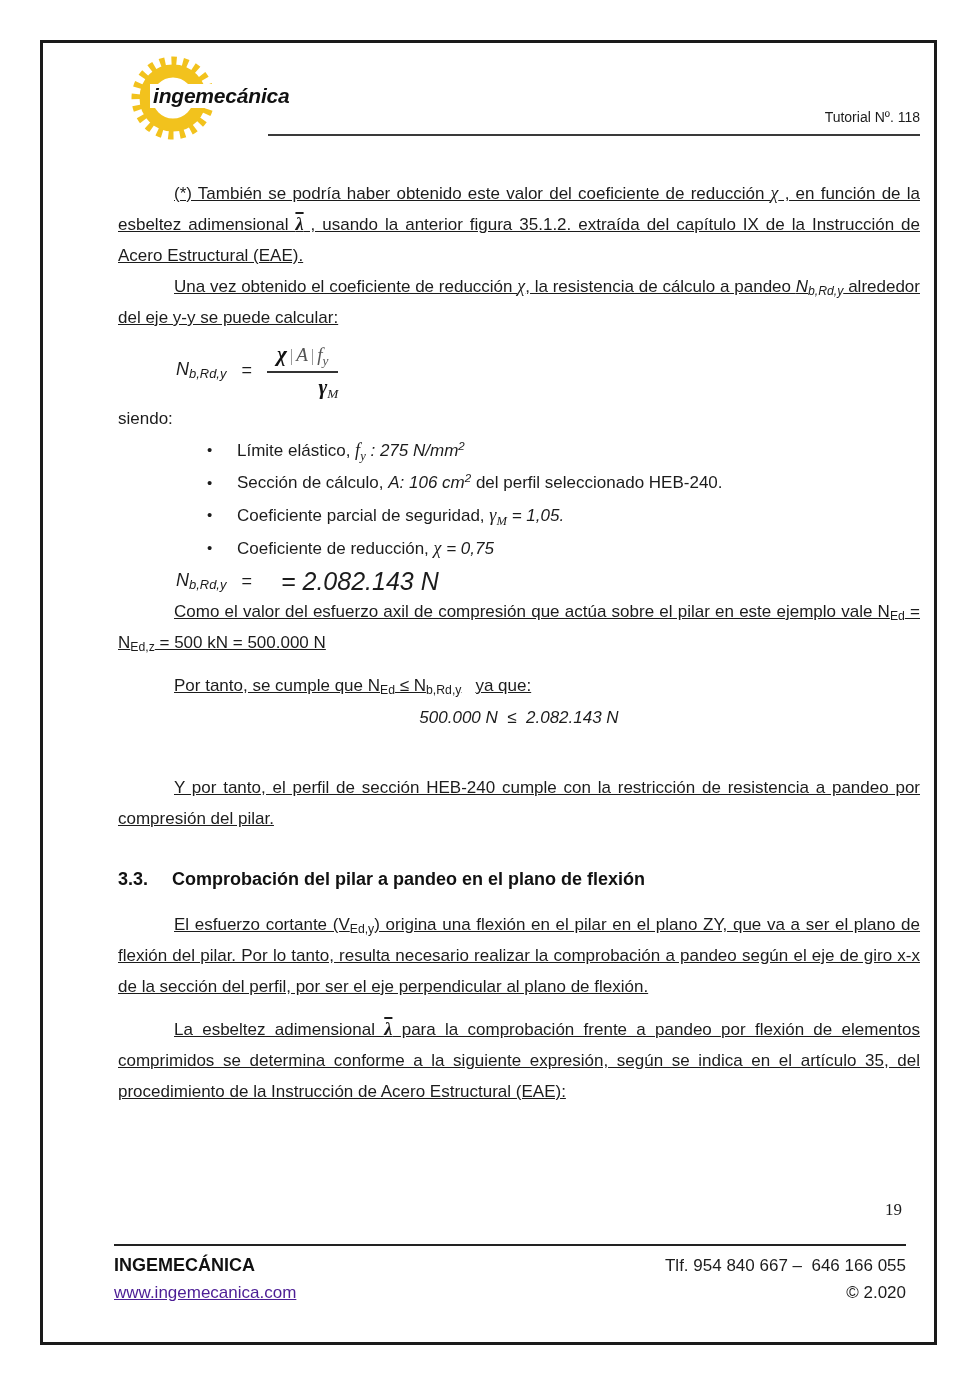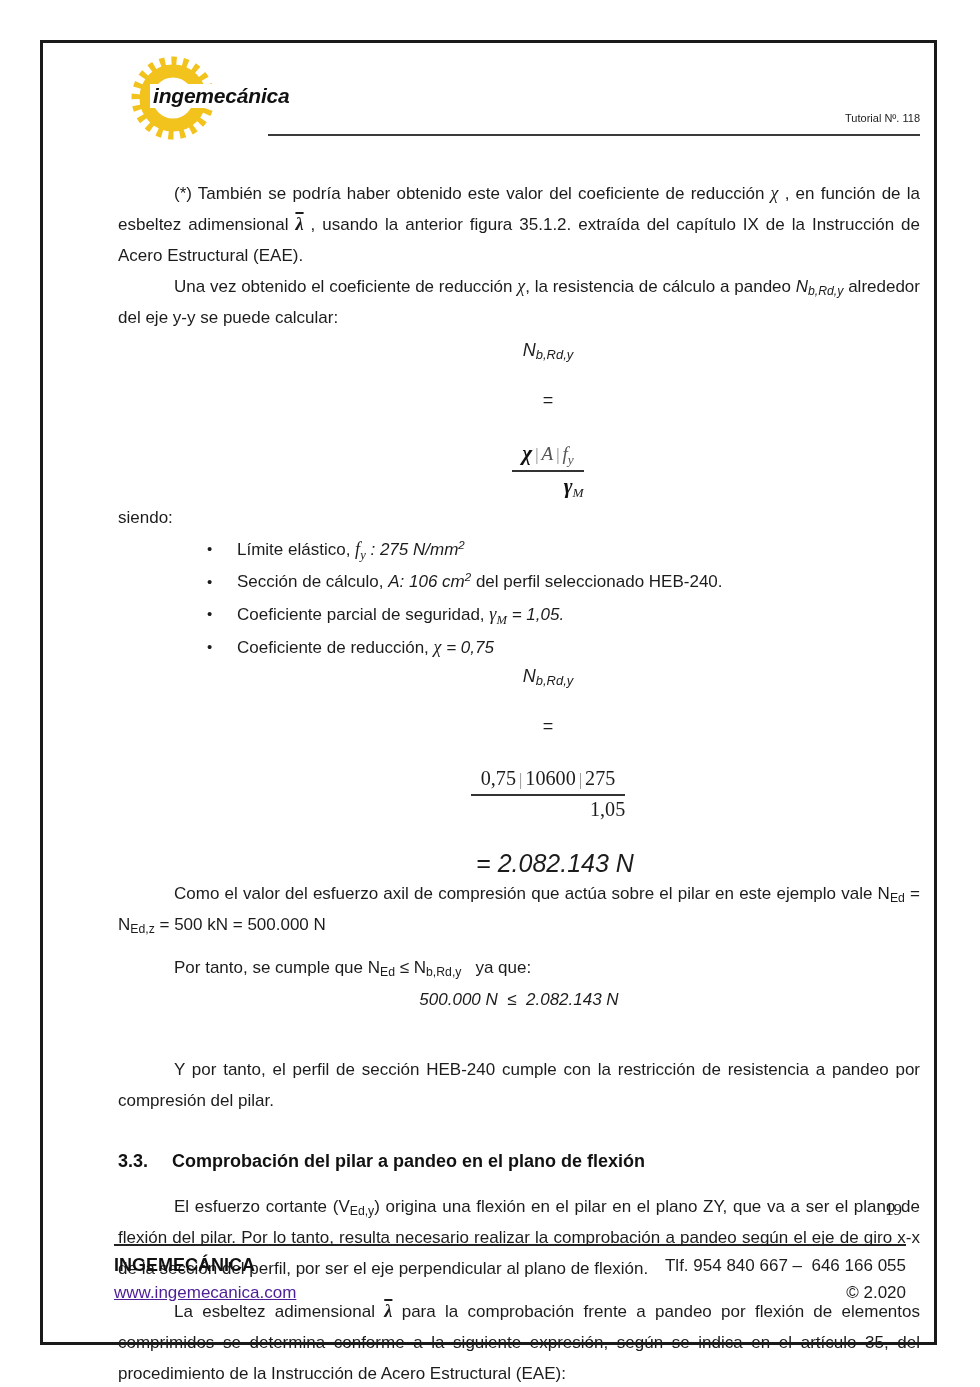--- a/index.html
+++ b/index.html
@@ -16,46 +16,46 @@
   .logo-gear{position:absolute;left:126px;top:50px;}
   .logo-text{
     position:absolute;left:150px;top:84px;
     font-size:21px;font-weight:bold;font-style:italic;letter-spacing:-0.2px;
     background:#fff;padding:0 3px;color:#111;
   }
   .header-rule{
     position:absolute;left:268px;top:108px;width:652px;height:26px;
     border-bottom:2px solid #3a3a3a;text-align:right;
   }
-  .tutorial-label{font-size:11px;color:#1c1c1c;padding-bottom:2px;}
+  .tutorial-label{font-size:14px;color:#1c1c1c;padding-bottom:2px;}
   
   .content{
     position:absolute;left:118px;top:178px;width:802px;
     font-size:17px;line-height:31px;
   }
-  .para{text-align:justify;text-indent:56px;margin:0;}
+  .para{text-align:justify;text-indent:56px;margin:0;text-decoration:underline;}
   
   .seg-t{}
   .seg-tgap{padding-left:14px;}
   .seg-i{font-style:italic;}
   .seg-isup{font-style:italic;font-size:0.68em;vertical-align:0.55em;line-height:0;}
   .seg-s{font-size:0.72em;vertical-align:-0.22em;line-height:0;}
   .seg-isub{font-style:italic;font-size:0.72em;vertical-align:-0.22em;line-height:0;}
   .seg-m{font-family:"Liberation Serif","DejaVu Serif",serif;font-style:italic;font-size:1.06em;}
   .seg-ms{font-family:"Liberation Serif","DejaVu Serif",serif;font-style:italic;font-size:0.74em;vertical-align:-0.28em;line-height:0;}
   .seg-chi{font-family:"Liberation Serif","DejaVu Serif",serif;font-style:italic;font-weight:bold;font-size:1.18em;color:#111;}
   .seg-lb{font-family:"Liberation Serif","DejaVu Serif",serif;font-style:italic;font-weight:bold;font-size:1.08em;text-decoration:overline;text-decoration-thickness:2px;}
   .seg-sep{font-family:"Liberation Serif","DejaVu Serif",serif;color:#888;font-weight:300;padding:0 3px;font-size:0.92em;}
   .seg-sf{font-family:"Liberation Serif","DejaVu Serif",serif;font-size:1.12em;}
   .fnum .seg-m{color:#555;}
   .fnum .seg-ms{color:#555;}
   
   .formula{
-    display:flex;align-items:center;gap:28px;
-    margin-left:58px;font-size:18px;line-height:normal;flex-direction:column;
+    display:flex;align-items:center;gap:13px;
+    margin-left:58px;font-size:18px;line-height:normal;
   }
   .formula .flhs{font-style:italic;}
   .formula .fsub{font-size:0.72em;font-style:italic;vertical-align:-0.25em;}
   .formula .feq{padding:0 2px;}
   .formula .frac{display:inline-block;text-align:right;}
   .formula .fnum{display:block;border-bottom:2px solid #333;padding:2px 10px 4px;}
   .formula .fden{display:block;padding-top:2px;}
   .formula .frhs{margin-left:14px;font-style:italic;font-size:25px;}
   .f1{margin-top:7px;}
   .f2{margin-top:2px;}
@@ -118,24 +118,20 @@
   <ul class="blist">
     <li><span class="seg-t">Límite elástico, </span><span class="seg-m">f</span><span class="seg-ms">y</span><span class="seg-i"> : 275 N/mm</span><span class="seg-isup">2</span></li>
     <li><span class="seg-t">Sección de cálculo, </span><span class="seg-i">A: 106 cm</span><span class="seg-isup">2</span><span class="seg-t"> del perfil seleccionado HEB-240.</span></li>
     <li><span class="seg-t">Coeficiente parcial de seguridad, </span><span class="seg-m">γ</span><span class="seg-ms">M</span><span class="seg-i"> = 1,05.</span></li>
     <li><span class="seg-t">Coeficiente de reducción, </span><span class="seg-m">χ</span><span class="seg-i"> = 0,75</span></li>
   </ul>
 
   <div class="formula f2">
     <span class="flhs"><span>N</span><span class="fsub">b,Rd,y</span></span>
     <span class="feq">=</span>
-    <span class="frac">
-      <span class="fnum"><span class="seg-sf">0,75</span><span class="seg-sep">|</span><span class="seg-sf">10600</span><span class="seg-sep">|</span><span class="seg-sf">275</span></span>
-      <span class="fden"><span class="seg-sf">1,05</span></span>
-    </span>
     <span class="frhs"><span class="seg-i">= 2.082.143 N</span></span>
   </div>
 
   <p class="para p3"><span class="seg-t">Como el valor del esfuerzo axil de compresión que actúa sobre el pilar en este ejemplo vale N</span><span class="seg-s">Ed</span><span class="seg-t"> = N</span><span class="seg-s">Ed,z</span><span class="seg-t"> = 500 kN = 500.000 N</span></p>
 
   <p class="para p4"><span class="seg-t">Por tanto, se cumple que N</span><span class="seg-s">Ed</span><span class="seg-t"> ≤ N</span><span class="seg-s">b,Rd,y</span><span class="seg-tgap">ya que:</span></p>
 
   <div class="ineq">500.000 N  ≤  2.082.143 N</div>
 
   <p class="para p5">Y por tanto, el perfil de sección HEB-240 cumple con la restricción de resistencia a pandeo por compresión del pilar.</p>

